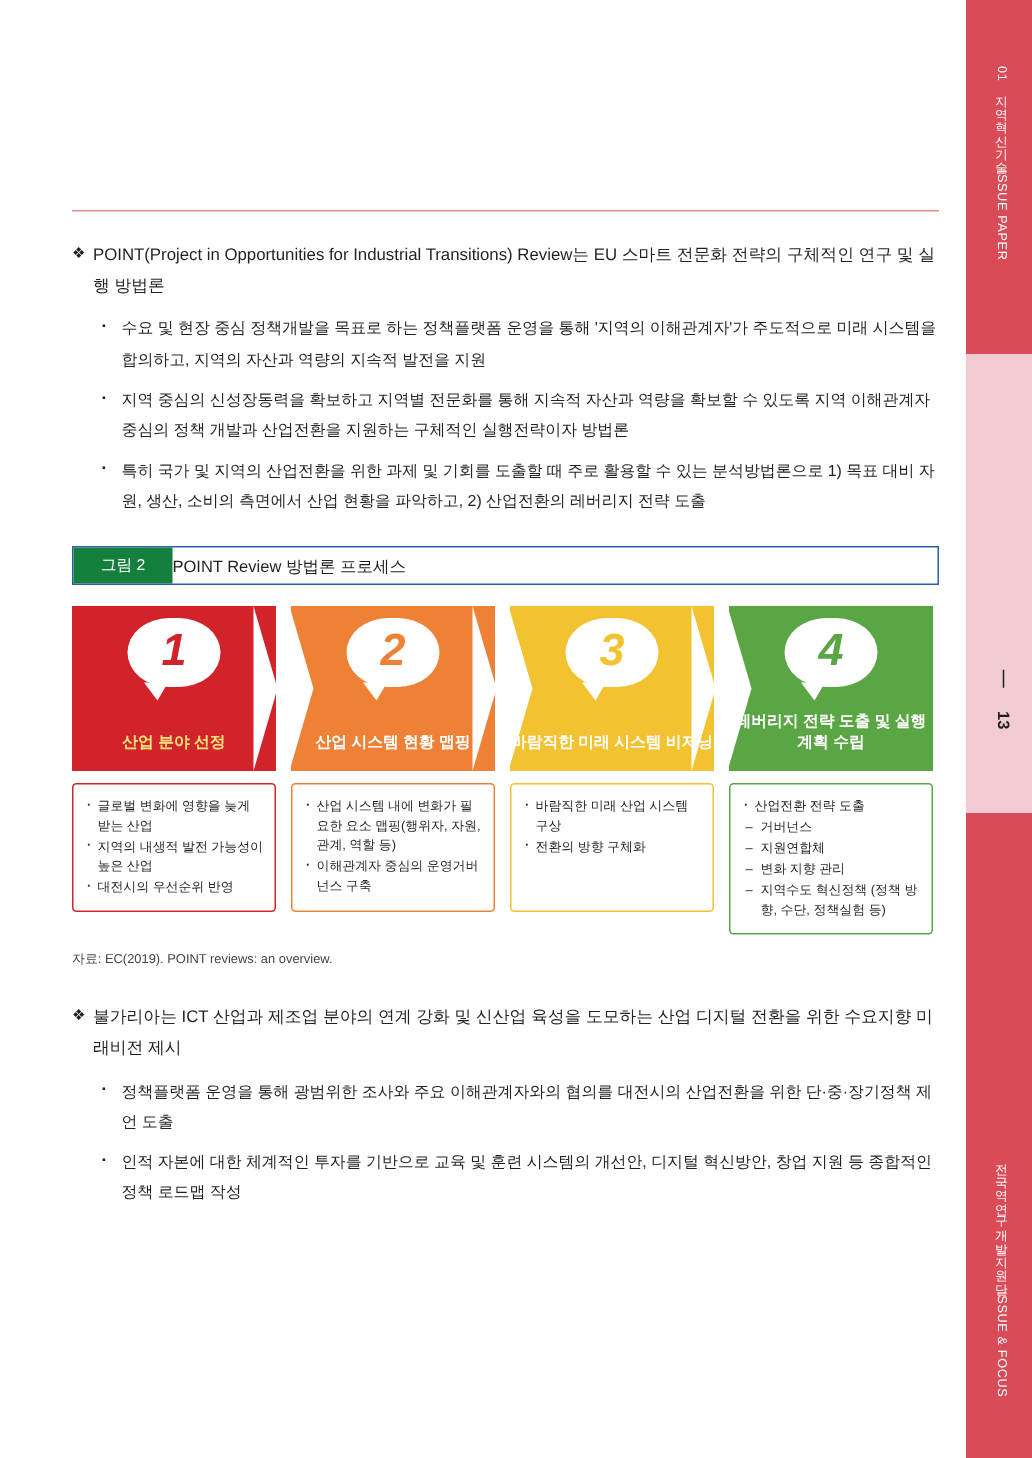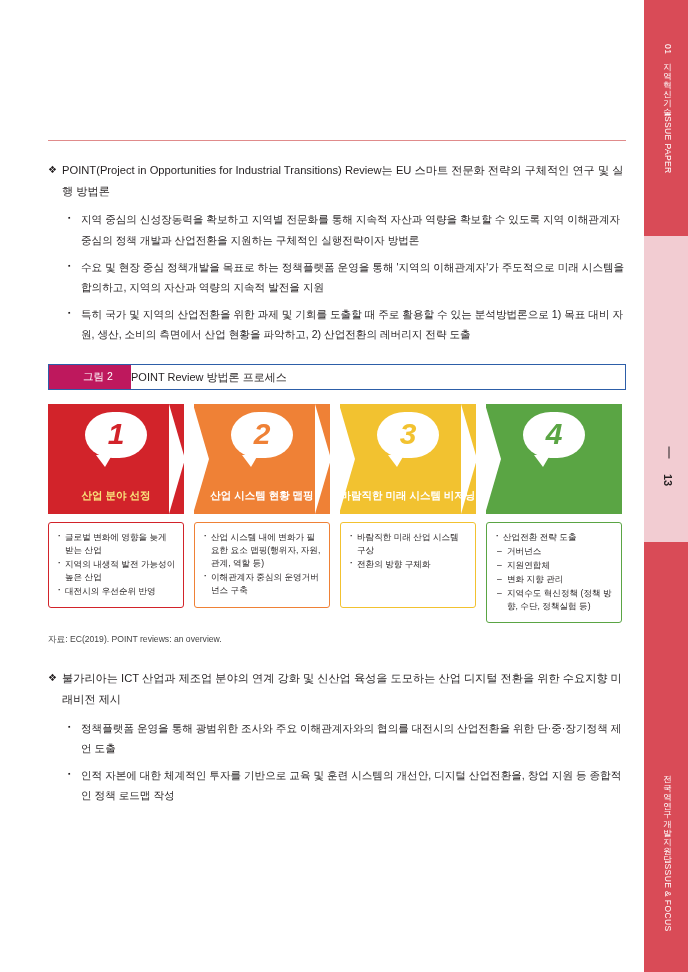--- a/index.html
+++ b/index.html
@@ -142,29 +142,28 @@
   .fig-head {
     display: flex;
     align-items: stretch;
     border: 1px solid #2d5ea8;
     height: 26px;
     margin-top: 20px;
     width: 578px;
     box-sizing: border-box;
   }
   .fig-head .tag {
-    background: #be185d;
+    background: #15803d;
     color: #ffffff;
     font-size: 10.5px;
     display: flex;
     align-items: center;
     justify-content: center;
     width: 66px;
     flex: 0 0 66px;
-    padding-left: 16px;
   }
   .fig-head .fig-title {
     display: flex;
     align-items: center;
     font-size: 11px;
     color: #231f20;
   }
 
   
   .figure {
@@ -302,26 +301,26 @@
 
   <div class="content">
 
     <div class="b1">
       <span class="mark">❖</span>
       <span class="txt">POINT(Project in Opportunities for Industrial Transitions) Review는 EU 스마트 전문화 전략의 구체적인 연구 및 실행 방법론</span>
     </div>
 
     <div class="b2">
       <span class="mark">▪</span>
-      <span class="txt">지역 중심의 신성장동력을 확보하고 지역별 전문화를 통해 지속적 자산과 역량을 확보할 수 있도록 지역 이해관계자 중심의 정책 개발과 산업전환을 지원하는 구체적인 실행전략이자 방법론</span>
+      <span class="txt">수요 및 현장 중심 정책개발을 목표로 하는 정책플랫폼 운영을 통해 '지역의 이해관계자'가 주도적으로 미래 시스템을 합의하고, 지역의 자산과 역량의 지속적 발전을 지원</span>
     </div>
 
     <div class="b2">
       <span class="mark">▪</span>
-      <span class="txt">수요 및 현장 중심 정책개발을 목표로 하는 정책플랫폼 운영을 통해 '지역의 이해관계자'가 주도적으로 미래 시스템을 합의하고, 지역의 자산과 역량의 지속적 발전을 지원</span>
+      <span class="txt">지역 중심의 신성장동력을 확보하고 지역별 전문화를 통해 지속적 자산과 역량을 확보할 수 있도록 지역 이해관계자 중심의 정책 개발과 산업전환을 지원하는 구체적인 실행전략이자 방법론</span>
     </div>
 
     <div class="b2">
       <span class="mark">▪</span>
       <span class="txt">특히 국가 및 지역의 산업전환을 위한 과제 및 기회를 도출할 때 주로 활용할 수 있는 분석방법론으로 1) 목표 대비 자원, 생산, 소비의 측면에서 산업 현황을 파악하고, 2) 산업전환의 레버리지 전략 도출</span>
     </div>
 
     <div class="fig-head">
       <div class="tag">그림 2</div>
       <div class="fig-title">POINT Review 방법론 프로세스</div>
@@ -387,20 +386,21 @@
       </div>
 
       <div class="col c3">
         <div class="banner" id="banner3" style="background: rgb(90, 165, 68);">
           <div class="notch"></div>
           <div class="numwrap">
             <div class="bubble">
               <div class="digit" id="digit3" style="color: rgb(90, 165, 68);">4</div>
             </div>
           </div>
+          <div class="blabel" id="label3" style="color: rgb(255, 255, 255);">레버리지 전략 도출 및 실행계획 수립</div>
         </div>
         <div class="detail" id="detail3" style="border-color: rgb(90, 165, 68);">
           <ul>
             <li>산업전환 전략 도출</li>
             <li class="nodot">거버넌스</li>
             <li class="nodot">지원연합체</li>
             <li class="nodot">변화 지향 관리</li>
             <li class="nodot">지역수도 혁신정책 (정책 방향, 수단, 정책실험 등)</li>
           </ul>
         </div>
@@ -415,21 +415,21 @@
       <span class="txt">불가리아는 ICT 산업과 제조업 분야의 연계 강화 및 신산업 육성을 도모하는 산업 디지털 전환을 위한 수요지향 미래비전 제시</span>
     </div>
 
     <div class="b2">
       <span class="mark">▪</span>
       <span class="txt">정책플랫폼 운영을 통해 광범위한 조사와 주요 이해관계자와의 협의를 대전시의 산업전환을 위한 단·중·장기정책 제언 도출</span>
     </div>
 
     <div class="b2">
       <span class="mark">▪</span>
-      <span class="txt">인적 자본에 대한 체계적인 투자를 기반으로 교육 및 훈련 시스템의 개선안, 디지털 산업전환을, 창업 지원 등 종합적인 정책 로드맵 작성</span>
+      <span class="txt">인적 자본에 대한 체계적인 투자를 기반으로 교육 및 훈련 시스템의 개선안, 디지털 혁신방안, 창업 지원 등 종합적인 정책 로드맵 작성</span>
     </div>
 
   </div>
 </div>
 
 <div class="right-rail">
   <div class="rail-top-band"></div>
   <div class="rail-bottom-band"></div>
   <div class="rail-text top">01 지역혁신기술 ISSUE PAPER</div>
   <div class="rail-text bottom">전국역연구개발지원단 ISSUE &amp; FOCUS</div>

